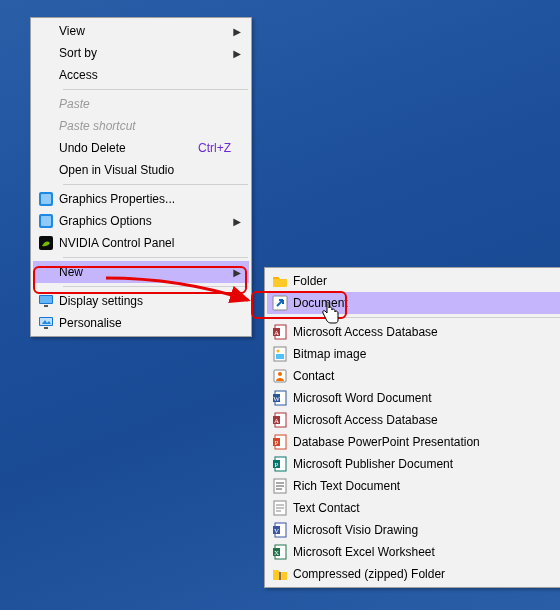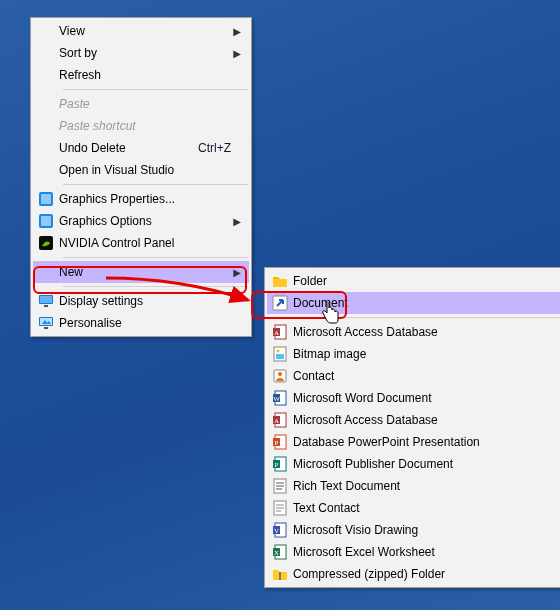--- a/index.html
+++ b/index.html
@@ -3,21 +3,21 @@
 <meta charset="utf-8">
 <style>
   html,body{margin:0;padding:0;width:560px;height:610px;overflow:hidden;font-family:"Segoe UI",Tahoma,sans-serif;font-size:12px;color:#000;}
   .desktop{position:relative;width:560px;height:610px;background:linear-gradient(160deg,#2a5fa8 0%,#1c4e99 40%,#1a4a94 60%,#2a5fa8 100%);}
   .menu{position:absolute;background:#f2f2f2;border:1px solid #a0a0a0;box-shadow:2px 2px 3px rgba(0,0,0,.25);}
   .m1{left:30px;top:17px;width:216px;padding:2px;}
   .m2{left:248px;top:267px;width:296px;padding:2px;margin-left:16px;}
   .row{display:flex;align-items:center;height:22px;position:relative;}
   .row .ic{width:26px;display:flex;align-items:center;justify-content:center;flex:0 0 26px;}
   .row .lab{flex:1 1 auto;white-space:nowrap;padding-right:6px;}
-  .row .sc{flex:0 0 auto;color:#0f172a;padding-right:18px;margin-left:24px;}
+  .row .sc{flex:0 0 auto;color:#6d28d9;padding-right:18px;margin-left:24px;}
   .row .ar{position:absolute;right:8px;font-size:10px;color:#333;}
   .row.disabled .lab,.row.disabled .sc{color:#9a9a9a;font-style:italic;}
   .row.hover{background:#c4b5fd;}
   .sep{height:1px;background:#d0d0d0;margin:3px 1px 3px 30px;}
   .sep2{height:1px;background:#d0d0d0;margin:3px 1px 3px 30px;}
   .redbox{position:absolute;border:2px solid #e60000;border-radius:6px;pointer-events:none;}
   svg{display:block;}
   .arrow{position:absolute;pointer-events:none;}
 </style>
 </head>
@@ -31,21 +31,21 @@
         <span class="lab">View</span>
         <span class="ar">▶</span>
     </div>
     <div class="row">
       <span class="ic"></span>
         <span class="lab">Sort by</span>
         <span class="ar">▶</span>
     </div>
     <div class="row">
       <span class="ic"></span>
-        <span class="lab">Refresh</span>
+        <span class="lab">Access</span>
     </div>
     <div class="sep"></div>
     <div class="row disabled">
       <span class="ic"></span>
         <span class="lab">Paste</span>
     </div>
     <div class="row disabled">
       <span class="ic"></span>
         <span class="lab">Paste shortcut</span>
     </div>

